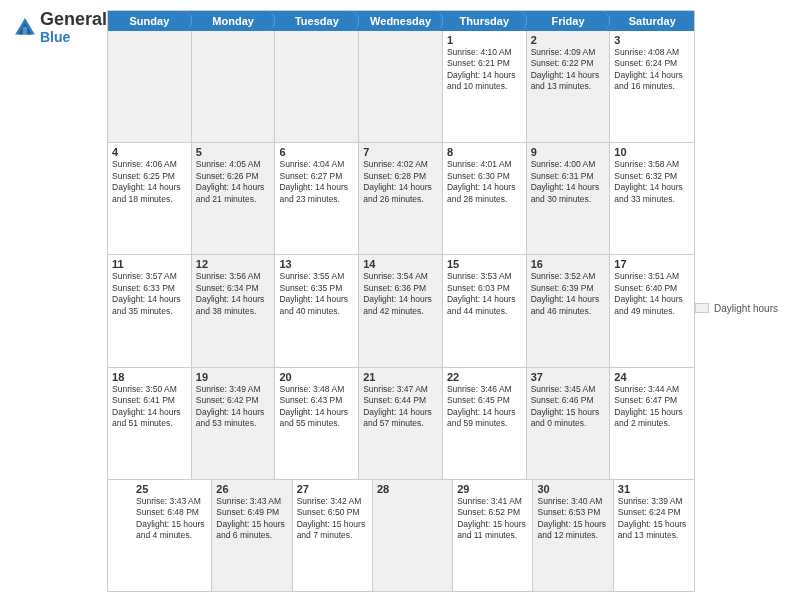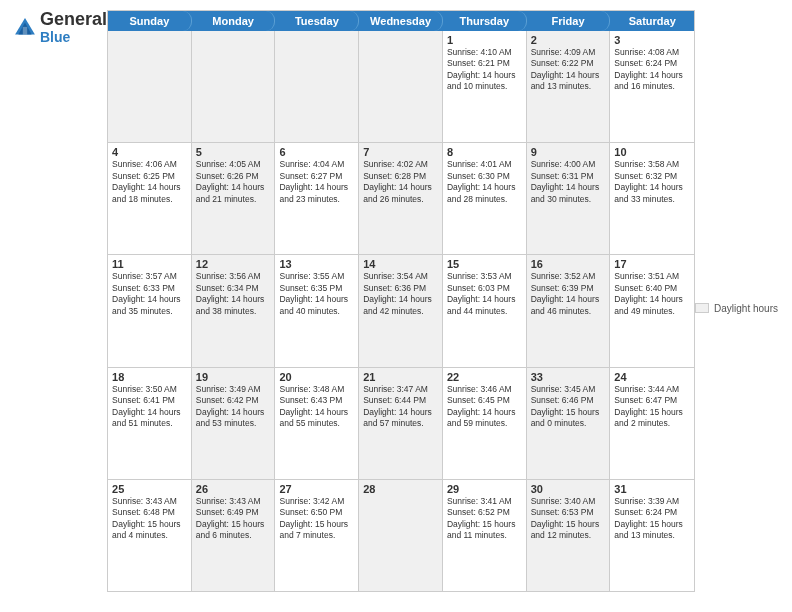--- a/index.html
+++ b/index.html
@@ -84,21 +84,21 @@
       flex: 1;
       display: flex;
       flex-direction: column;
     }
     .cal-row {
       display: grid;
       grid-template-columns: repeat(7, 1fr);
       flex: 1;
       border-bottom: 1px solid #ccc;
     }
-    .cal-row:last-child { border-bottom: none; }
+    .cal-row:last-child { border-bottom: none; margin-left: 24px; }
     .cal-cell {
       border-right: 1px solid #ccc;
       padding: 3px 4px;
       font-size: 9px;
       color: #333;
       vertical-align: top;
       min-height: 0;
       overflow: hidden;
     }
     .cal-cell:last-child { border-right: none; }
@@ -319,21 +319,21 @@
 and 57 minutes.</div>
           </div>
           <div class="cal-cell">
             <span class="day-num">22</span>
             <div class="cell-info">Sunrise: 3:46 AM
 Sunset: 6:45 PM
 Daylight: 14 hours
 and 59 minutes.</div>
           </div>
           <div class="cal-cell shaded">
-            <span class="day-num">33</span>
+            <span class="day-num">37</span>
             <div class="cell-info">Sunrise: 3:45 AM
 Sunset: 6:46 PM
 Daylight: 15 hours
 and 0 minutes.</div>
           </div>
           <div class="cal-cell">
             <span class="day-num">24</span>
             <div class="cell-info">Sunrise: 3:44 AM
 Sunset: 6:47 PM
 Daylight: 15 hours

